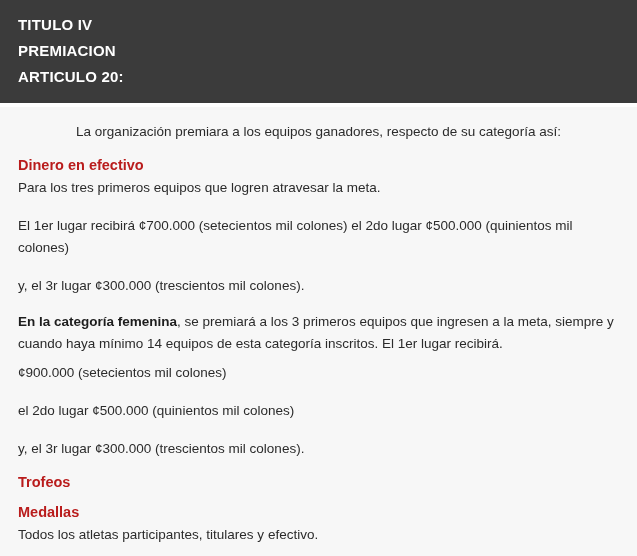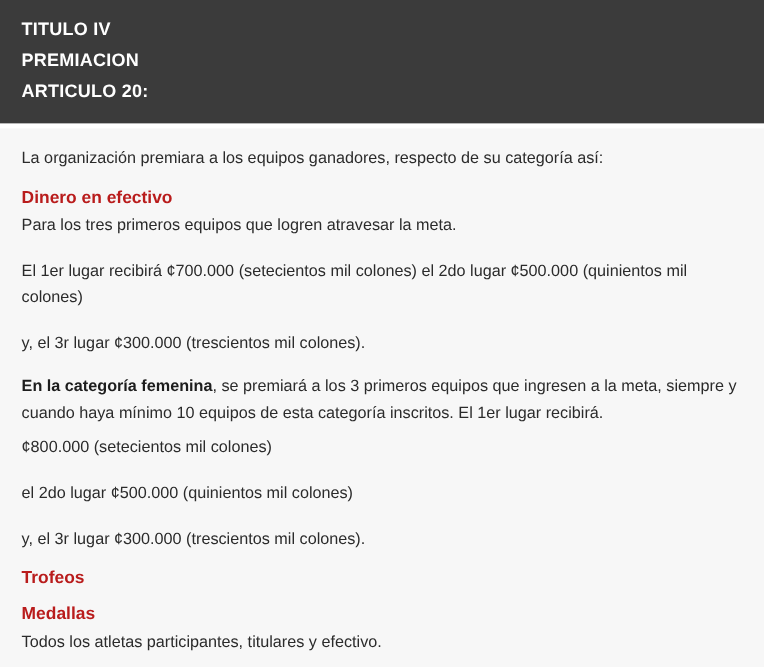--- a/index.html
+++ b/index.html
@@ -43,20 +43,21 @@
     background: #f7f7f7;
     padding: 14px 18px 0 18px;
     box-sizing: border-box;
     height: 452px;
   }
   .para {
     font-size: 13.5px;
     line-height: 1.62;
     margin: 0 0 14px 0;
     color: #2b2b2b;
+    text-align: center;
   }
   .sec-head {
     font-size: 14.5px;
     font-weight: bold;
     margin: 0 0 4px 0;
     color: #b91c1c;
   }
   .tight {
     margin: 0;
     font-size: 13.5px;
@@ -95,23 +96,23 @@
     <p class="para">La organización premiara a los equipos ganadores, respecto de su categoría así:</p>
 
     <div class="blk">
       <p class="sec-head">Dinero en efectivo</p>
       <p class="tight">Para los tres primeros equipos que logren atravesar la meta.</p>
       <p class="tight">El 1er lugar recibirá ¢700.000 (setecientos mil colones) el 2do lugar ¢500.000 (quinientos mil colones)</p>
       <p class="tight">y, el 3r lugar ¢300.000 (trescientos mil colones).</p>
     </div>
 
     <div class="blk">
-      <p class="tight"><span class="inline-strong">En la categoría femenina</span><span>, se premiará a los 3 primeros equipos que ingresen a la meta, siempre y cuando haya mínimo 10 equipos de esta categoría inscritos. El 1er lugar recibirá.</span></p>
+      <p class="tight"><span class="inline-strong">En la categoría femenina</span><span>, se premiará a los 3 primeros equipos que ingresen a la meta, siempre y cuando haya mínimo 14 equipos de esta categoría inscritos. El 1er lugar recibirá.</span></p>
       <div class="spacer-sm"></div>
-      <p class="tight">¢800.000 (setecientos mil colones)</p>
+      <p class="tight">¢900.000 (setecientos mil colones)</p>
       <p class="tight">el 2do lugar ¢500.000 (quinientos mil colones)</p>
       <p class="tight">y, el 3r lugar ¢300.000 (trescientos mil colones).</p>
     </div>
 
     <div class="blk">
       <p class="sec-head">Trofeos</p>
     </div>
 
     <div class="blk">
       <p class="sec-head">Medallas</p>

